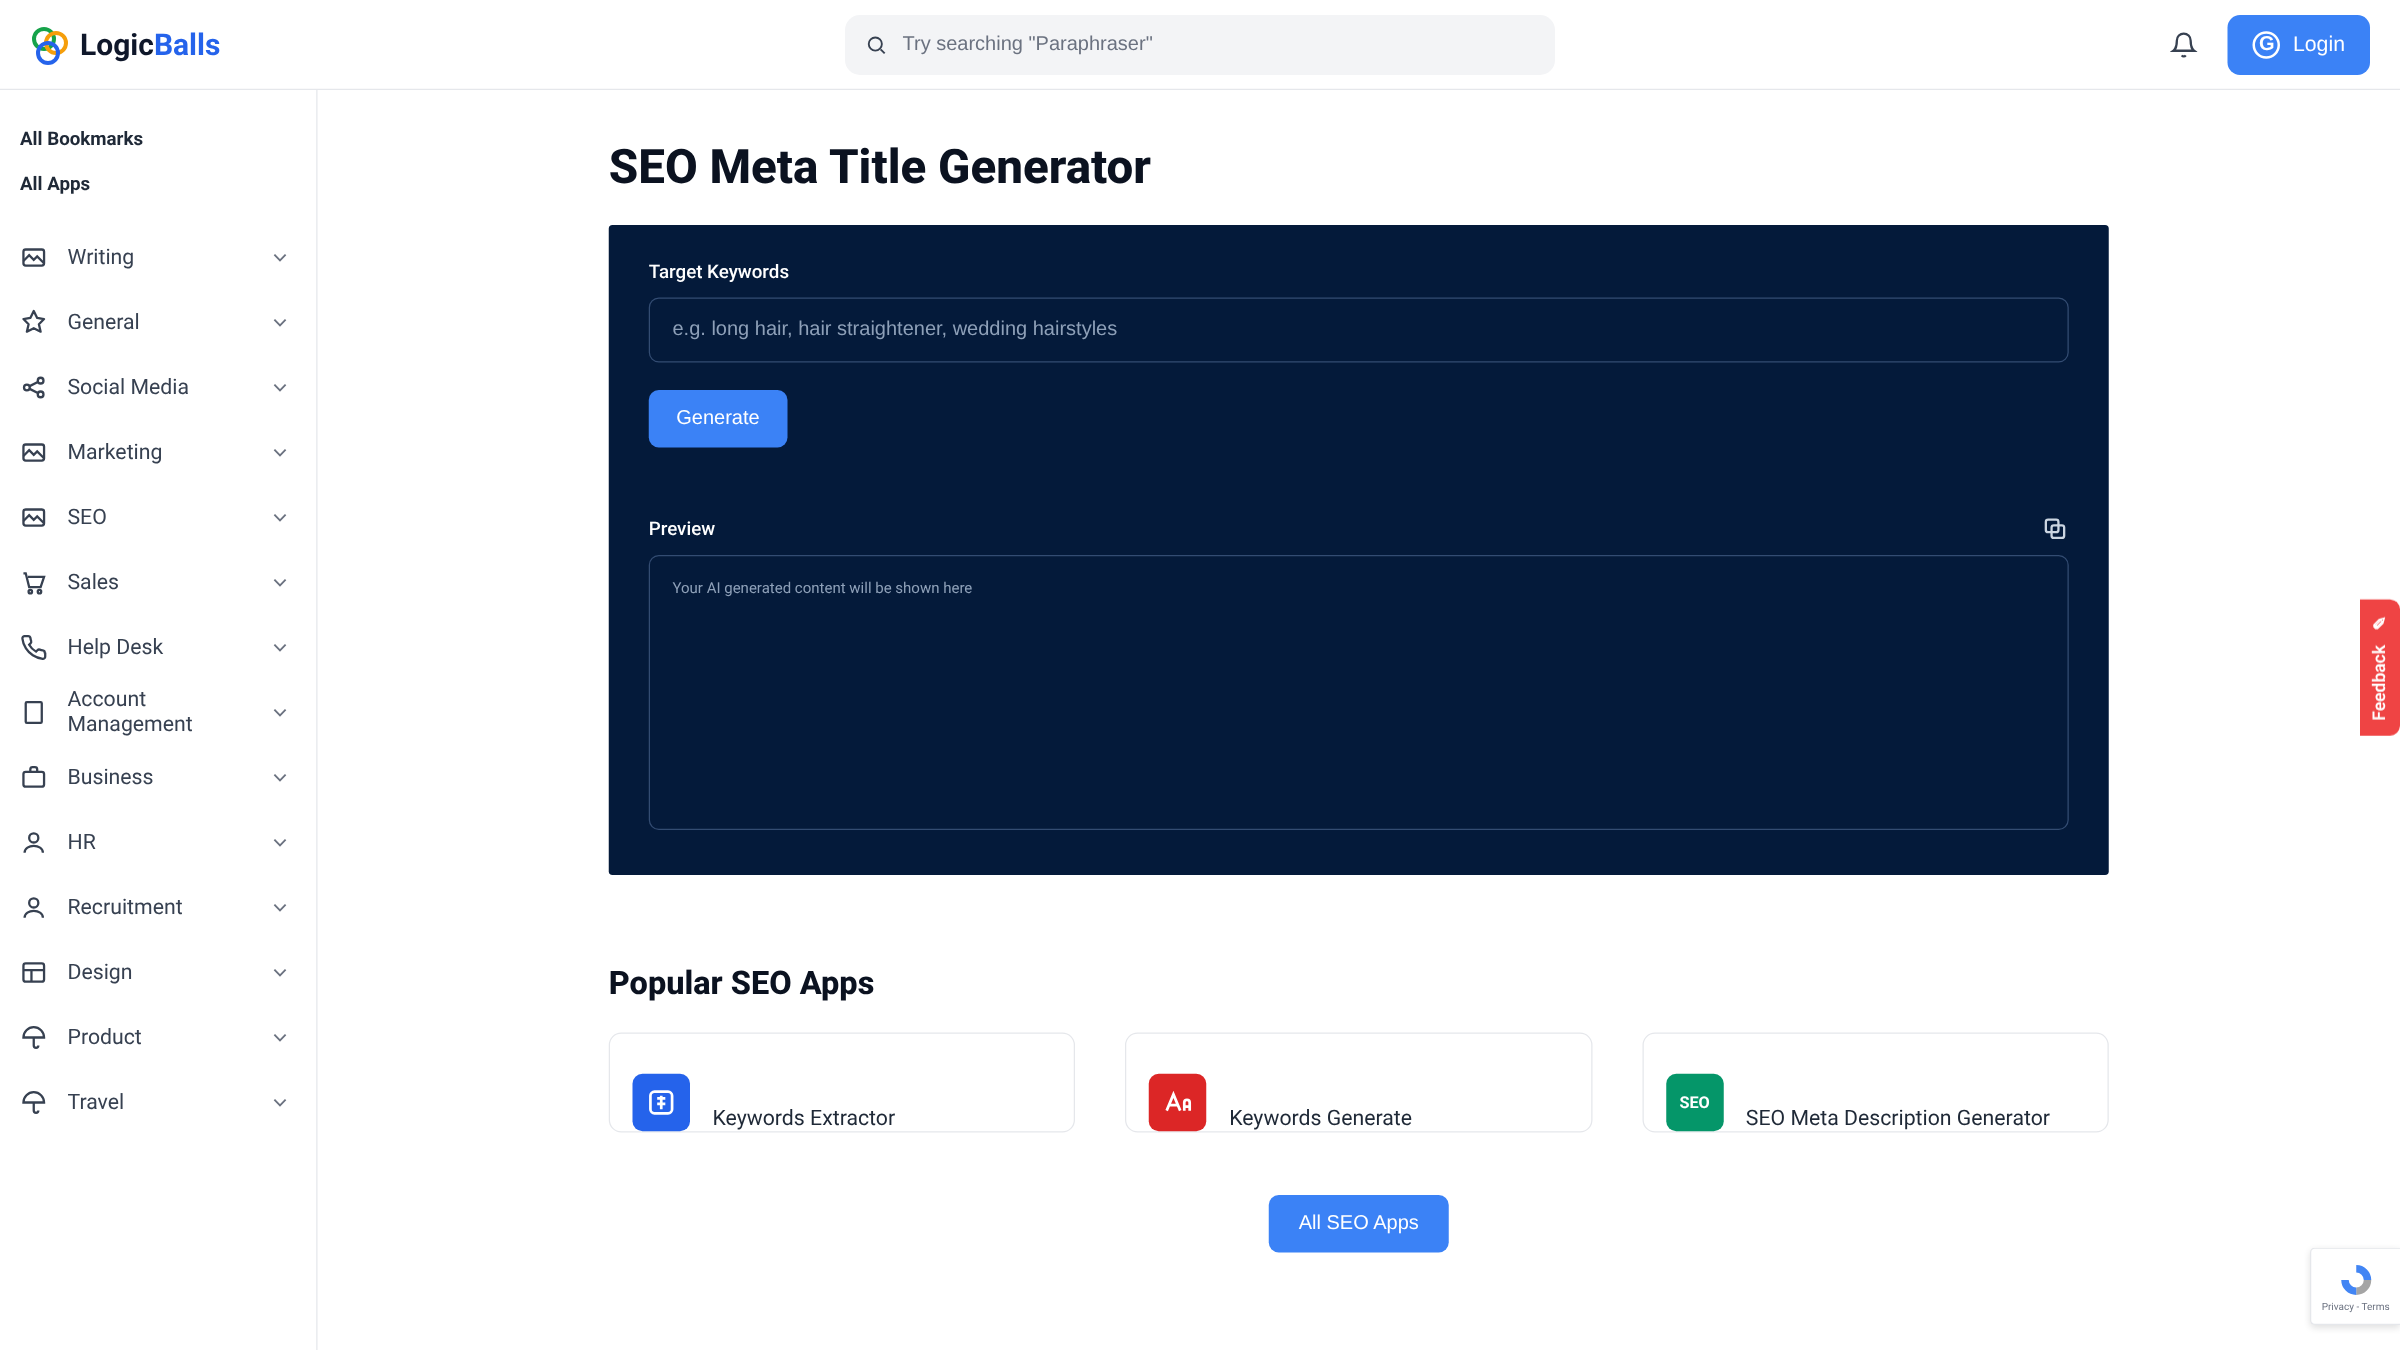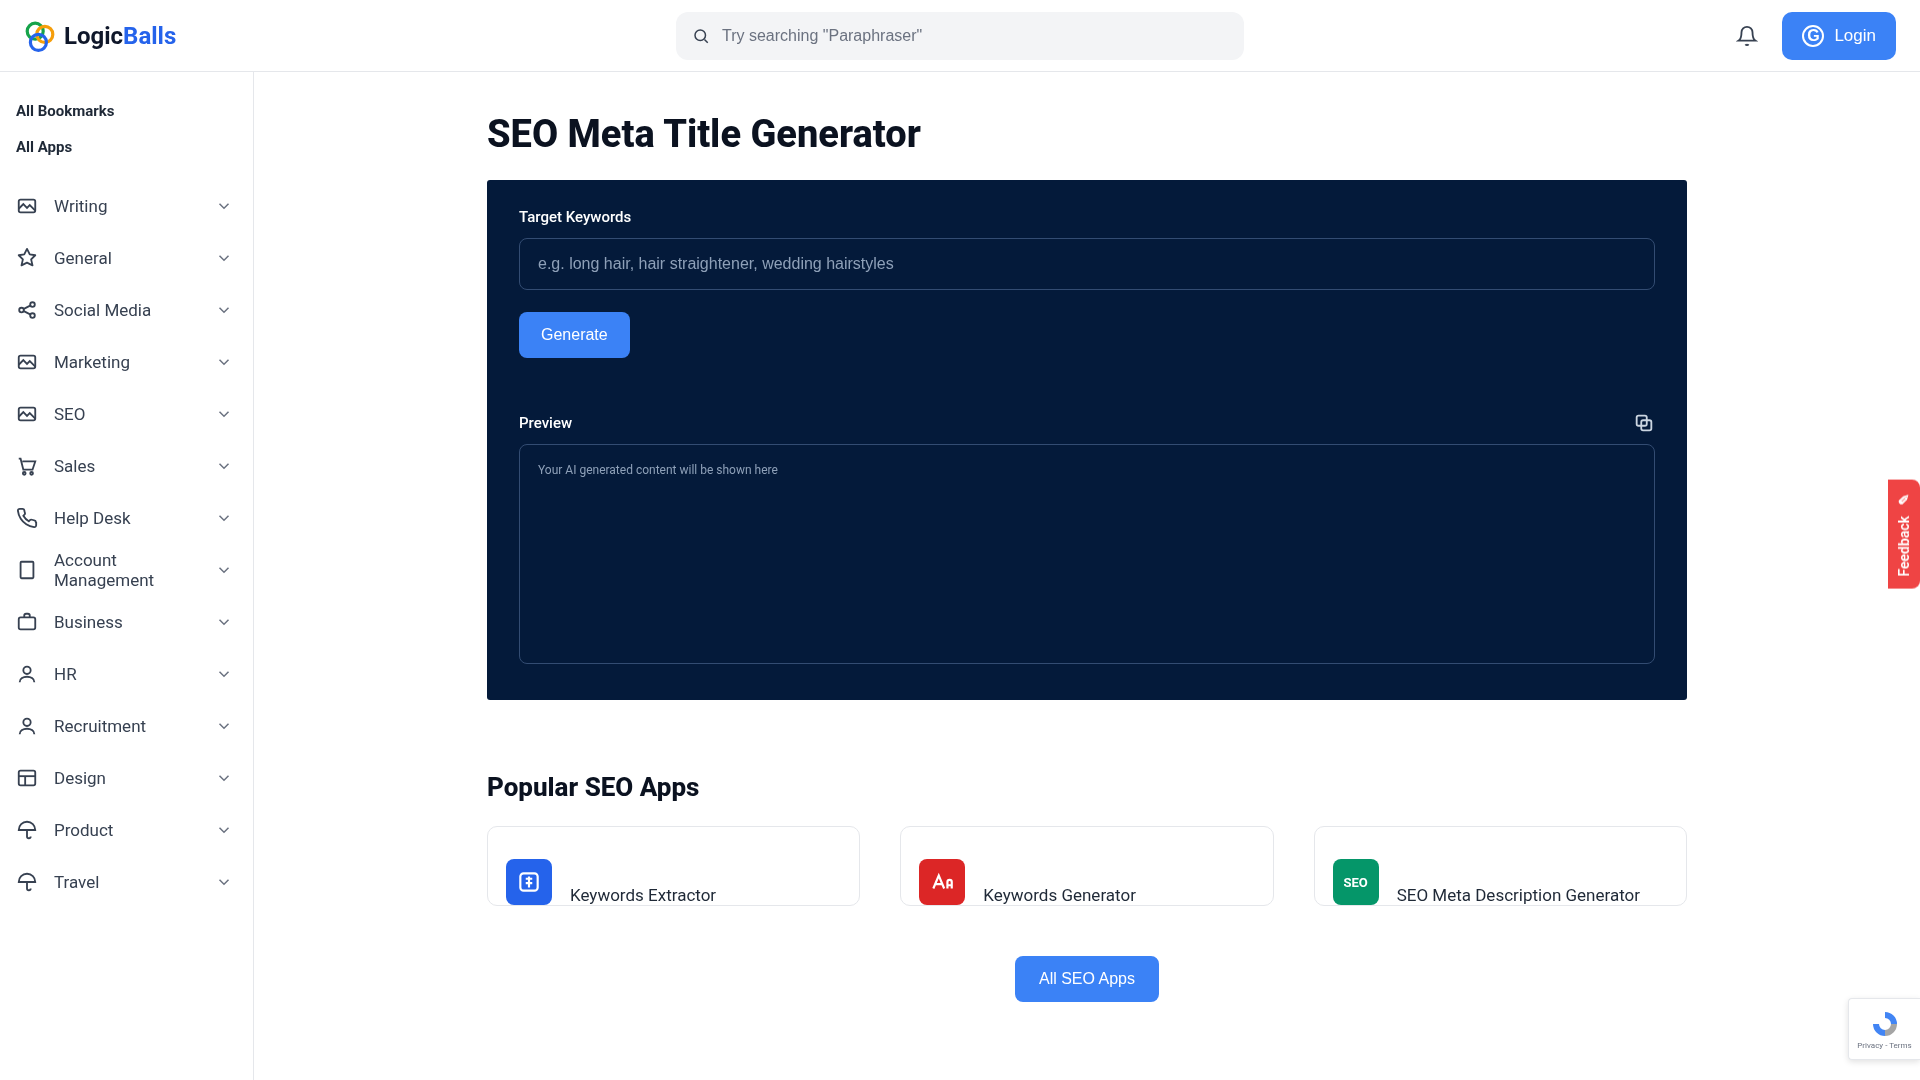--- a/index.html
+++ b/index.html
@@ -567,21 +567,21 @@
           </div>
           <div class="card">
             <div class="card-icon red">
               <span>
                 <svg viewBox="0 0 24 24" width="26" height="26" fill="none" stroke="currentColor" stroke-width="2">
                   <path d="M4 18L9 6l5 12M5.5 14h7"></path>
                   <path d="M17 18v-6a2 2 0 114 0v6M17 15h4"></path>
                 </svg>
               </span>
             </div>
-            <div class="card-title">Keywords Generator</div>
+            <div class="card-title">Keywords Generate</div>
           </div>
           <div class="card">
             <div class="card-icon green">
               <span>SEO</span>
             </div>
             <div class="card-title">SEO Meta Description Generator</div>
           </div>
         </div>
 
       <div class="all-apps-wrap">

